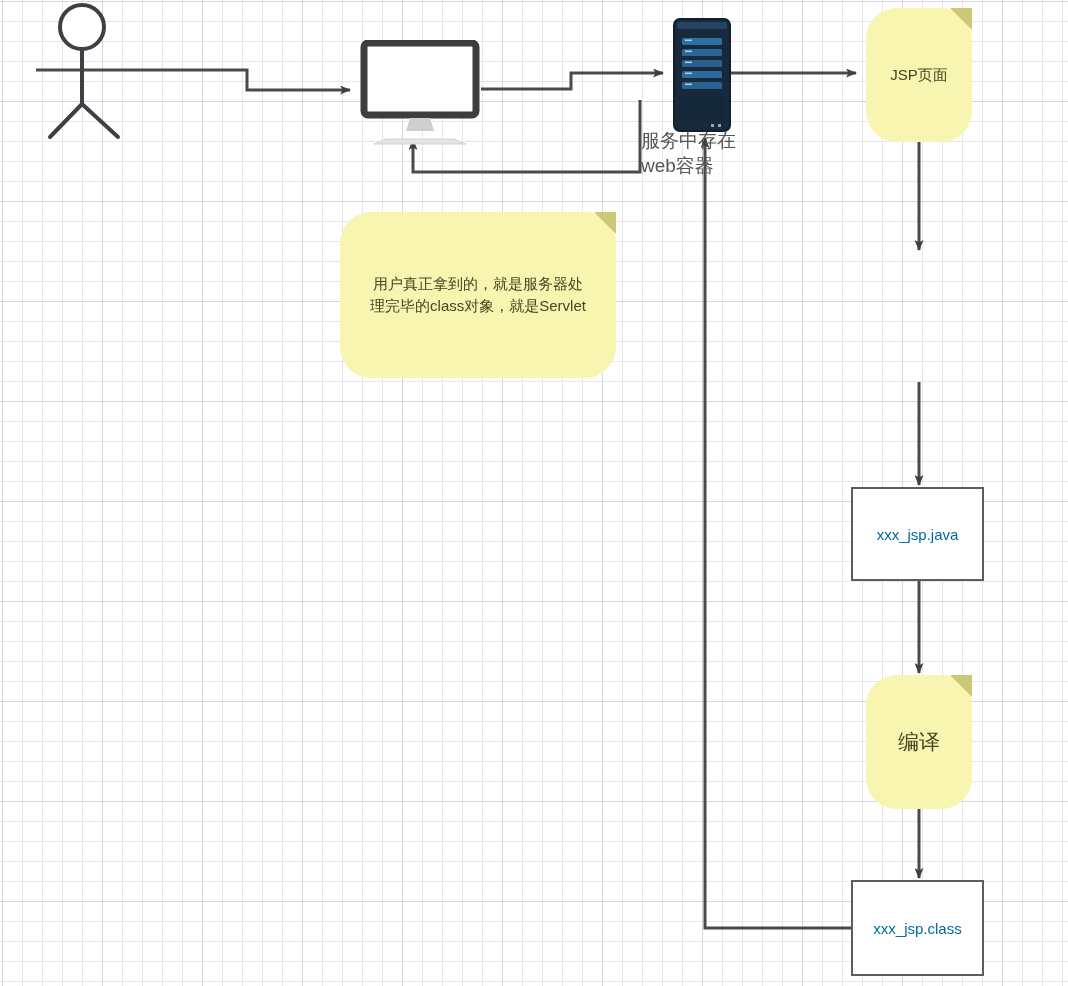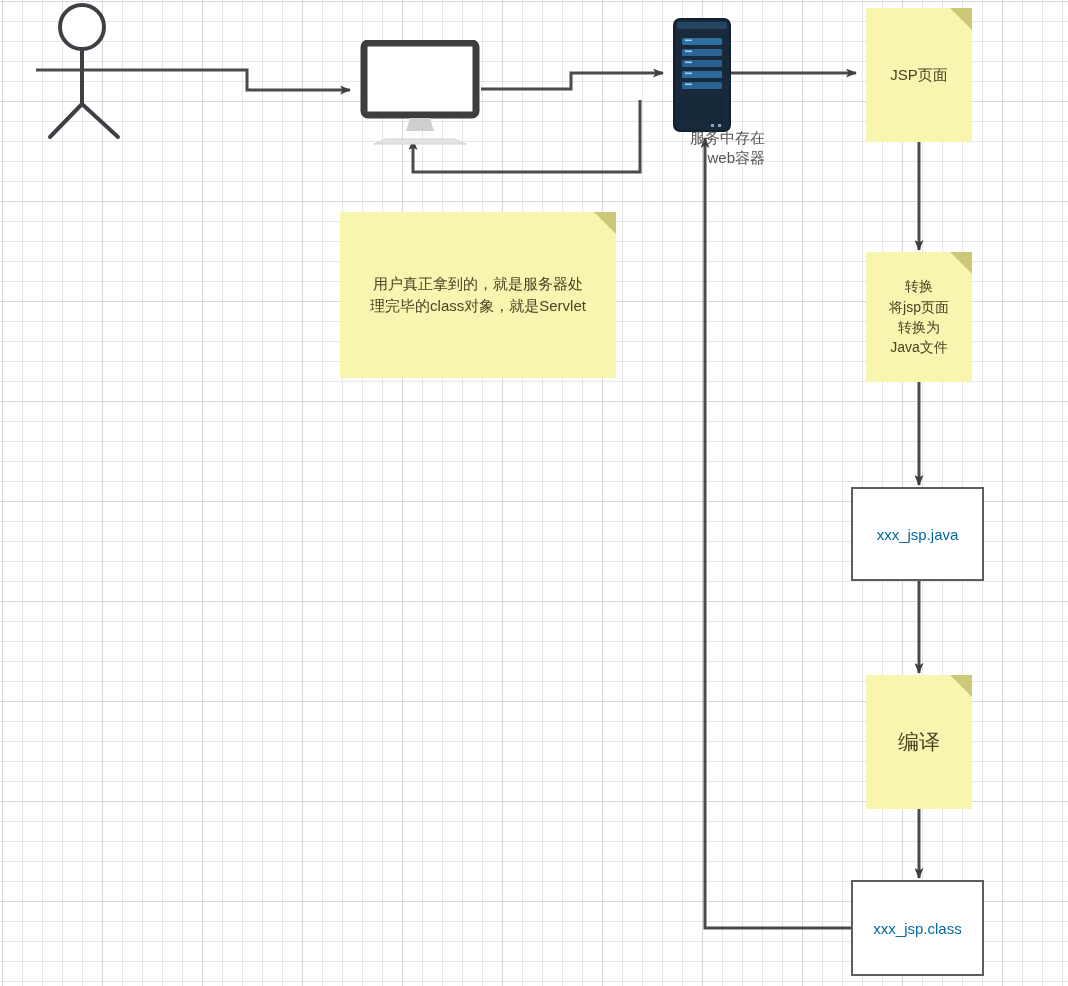--- a/index.html
+++ b/index.html
@@ -36,20 +36,21 @@
     position: absolute;
     background: #f8f5b0;
     box-sizing: border-box;
     display: flex;
     align-items: center;
     justify-content: center;
     text-align: center;
     color: #4a4423;
     line-height: 1.45;
     white-space: pre-line;
+    border-radius: 31px;
   }
   .note .fold {
     position: absolute;
     top: 0;
     right: 0;
     width: 0;
     height: 0;
     border-left: 22px solid transparent;
     border-top: 22px solid #cbc878;
   }
@@ -84,22 +85,22 @@
 
   
   #server { position: absolute; left: 673px; top: 18px; width: 58px; height: 114px; }
 
   
   #server-caption {
     position: absolute;
     left: 641px;
     top: 128px;
     width: 124px;
-    text-align: right;
-    font-size: 15px;
+    text-align: left;
+    font-size: 19px;
     color: #555555;
     line-height: 1.32;
     white-space: pre-line;
   }
 </style>
 </head>
 <body>
 
 <div id="canvas">
 
@@ -177,27 +178,20 @@
     <span class="fold"></span>
     <span class="note-text">用户真正拿到的，就是服务器处
 理完毕的class对象，就是Servlet</span>
   </div>
 
   <div class="note" id="note-jsp-page">
     <span class="fold"></span>
     <span class="note-text">JSP页面</span>
   </div>
 
-  <div class="note" id="note-convert">
-    <span class="fold"></span>
-    <span class="note-text">转换
-将jsp页面
-转换为
-Java文件</span>
-  </div>
 
   <div class="note" id="note-compile">
     <span class="fold"></span>
     <span class="note-text">编译</span>
   </div>
 
   <div class="box" id="box-jsp-java">
     <span>xxx_jsp.java</span>
   </div>
 

